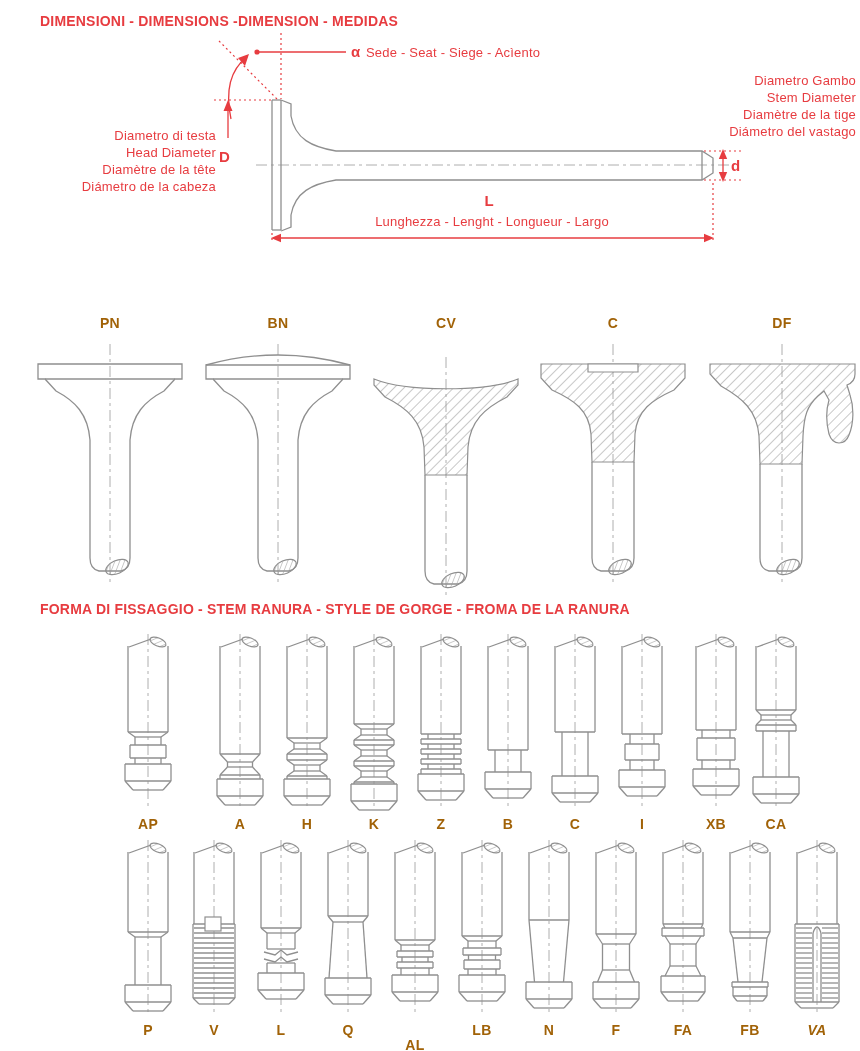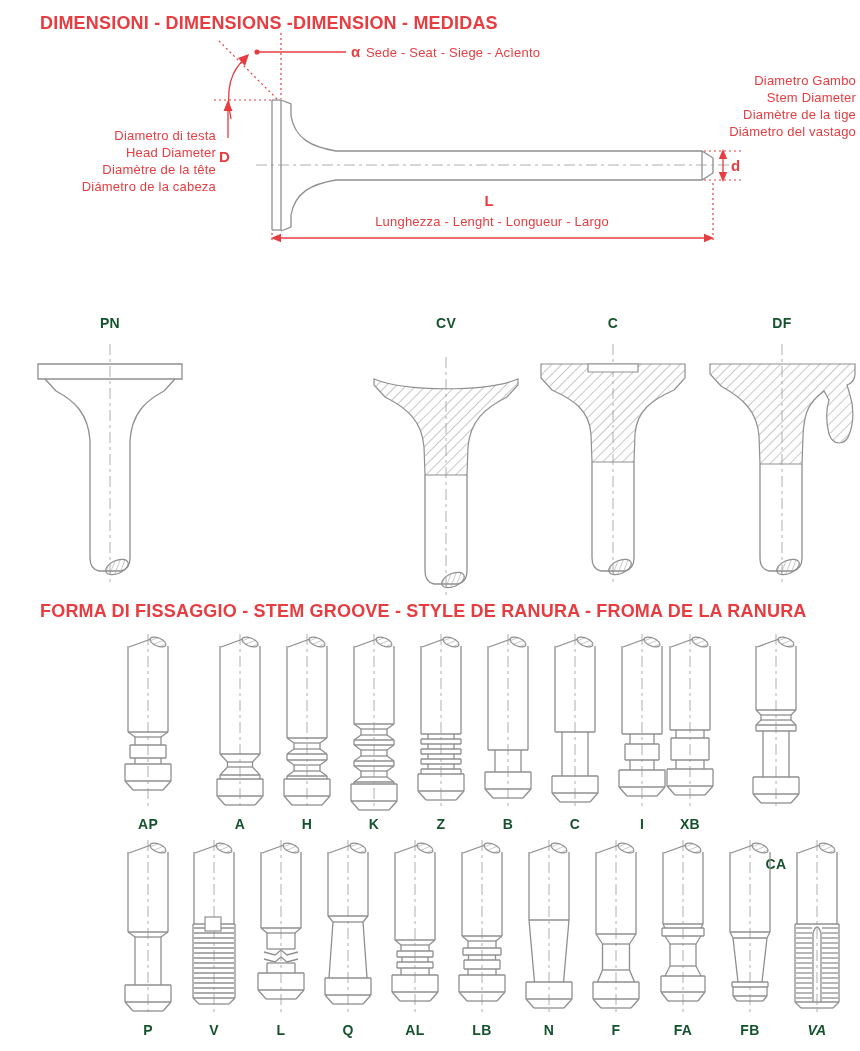--- a/index.html
+++ b/index.html
@@ -1,31 +1,31 @@
 <!DOCTYPE html>
 <html><head>
 <meta charset="utf-8">
 <style>
   html,body{margin:0;padding:0;background:#fff}
   .page{position:relative;width:860px;height:1051px;background:#fff;overflow:hidden;
         font-family:"Liberation Sans",sans-serif}
-  .sec-title{position:absolute;margin:0;font-size:18px;font-weight:700;color:#e73c40;
+  .sec-title{position:absolute;margin:0;font-size:14px;font-weight:700;color:#e73c40;
              letter-spacing:.2px;white-space:nowrap}
   #dim-svg{position:absolute;left:0;top:0}
   svg text{font-family:"Liberation Sans",sans-serif;fill:#e73c40}
   .t13{font-size:13px;letter-spacing:.2px}
   .tb{font-size:15px;font-weight:700}
   .g{stroke:#8f8f8f;stroke-width:1.3;fill:none}
   .gh{stroke:#8f8f8f;stroke-width:1.2}
   .cl{stroke:#aeaeae;stroke-width:1;stroke-dasharray:11 4 3 4;fill:none}
   .r{stroke:#e73c40;stroke-width:1.3;fill:none}
   .rd{stroke:#e73c40;stroke-width:1.2;fill:none;stroke-dasharray:2 3}
   .ra{fill:#e73c40;stroke:none}
   .slot{position:absolute;display:flex;flex-direction:column;align-items:center}
-  .fig-label{font-size:14px;font-weight:700;color:#14532d;letter-spacing:.3px;line-height:1}
+  .fig-label{font-size:14px;font-weight:700;color:#a16207;letter-spacing:.3px;line-height:1}
   .head-slot .fig-label{margin-bottom:8px}
   .stem-slot .fig-label{margin-top:5px}
 </style>
 </head>
 <body>
 
 <div class="page">
 
   <svg style="position:absolute;width:0;height:0" aria-hidden="true">
     <defs>
@@ -128,21 +128,21 @@
     <text class="t13" text-anchor="end" x="856" y="102">Stem Diameter</text>
     <text class="t13" text-anchor="end" x="856" y="119">Diamètre de la tige</text>
     <text class="t13" text-anchor="end" x="856" y="136">Diámetro del vastago</text>
     <text class="tb" x="731" y="171">d</text>
     <text class="tb" text-anchor="middle" x="489" y="206">L</text>
     <text class="t13" text-anchor="middle" x="492" y="226">Lunghezza - Lenght - Longueur - Largo</text>
   </svg>
 
   <div id="head-row"></div>
 
-  <h2 class="sec-title" style="left:40px;top:601px">FORMA DI FISSAGGIO - STEM GROOVE - STYLE DE RANURA - FROMA DE LA RANURA</h2>
+  <h2 class="sec-title" style="left:40px;top:601px">FORMA DI FISSAGGIO - STEM RANURA - STYLE DE GORGE - FROMA DE LA RANURA</h2>
   <div id="stem-row1">
       <div class="slot stem-slot" style="left: 120px; top: 632px; width: 56px;">
         <svg width="56" height="180" viewBox="0 0 56 180">
           <line x1="28" y1="2" x2="28" y2="177" class="cl"></line>
           <line x1="48" y1="14" x2="48" y2="100" class="g"></line>
           <line x1="8" y1="14" x2="8" y2="100" class="g"></line>
           <line x1="8" y1="100" x2="48" y2="100" class="g"></line>
           <line x1="48" y1="100" x2="41" y2="105" class="g"></line>
           <line x1="8" y1="100" x2="15" y2="105" class="g"></line>
           <line x1="15" y1="105" x2="41" y2="105" class="g"></line>
@@ -405,21 +405,21 @@
           <line x1="51" y1="155" x2="43" y2="164" class="g"></line>
           <line x1="5" y1="155" x2="13" y2="164" class="g"></line>
           <line x1="13" y1="164" x2="43" y2="164" class="g"></line>
           <line x1="9" y1="15" x2="31" y2="7" class="g"></line>
           <g transform="translate(38,10) rotate(22)">
             <ellipse rx="8.5" ry="4" class="gh" fill="url(#hatchS)"></ellipse>
           </g>
         </svg>
         <div class="fig-label">I</div>
       </div>
-      <div class="slot stem-slot" style="left: 662px; top: 632px; width: 56px;">
+      <div class="slot stem-slot" style="left: 688px; top: 632px; width: 56px;">
         <svg width="56" height="180" viewBox="0 0 56 180">
           <line x1="28" y1="2" x2="28" y2="177" class="cl"></line>
           <line x1="48" y1="14" x2="48" y2="98" class="g"></line>
           <line x1="8" y1="14" x2="8" y2="98" class="g"></line>
           <line x1="8" y1="98" x2="48" y2="98" class="g"></line>
           <line x1="42" y1="98" x2="42" y2="106" class="g"></line>
           <line x1="14" y1="98" x2="14" y2="106" class="g"></line>
           <line x1="9" y1="106" x2="47" y2="106" class="g"></line>
           <line x1="47" y1="106" x2="47" y2="128" class="g"></line>
           <line x1="9" y1="106" x2="9" y2="128" class="g"></line>
@@ -433,21 +433,21 @@
           <line x1="51" y1="154" x2="43" y2="163" class="g"></line>
           <line x1="5" y1="154" x2="13" y2="163" class="g"></line>
           <line x1="13" y1="163" x2="43" y2="163" class="g"></line>
           <line x1="9" y1="15" x2="31" y2="7" class="g"></line>
           <g transform="translate(38,10) rotate(22)">
             <ellipse rx="8.5" ry="4" class="gh" fill="url(#hatchS)"></ellipse>
           </g>
         </svg>
         <div class="fig-label">XB</div>
       </div>
-      <div class="slot stem-slot" style="left: 748px; top: 632px; width: 56px; gap: 40px;">
+      <div class="slot stem-slot" style="left: 748px; top: 632px; width: 56px;">
         <svg width="56" height="180" viewBox="0 0 56 180">
           <line x1="28" y1="2" x2="28" y2="177" class="cl"></line>
           <line x1="48" y1="14" x2="48" y2="78" class="g"></line>
           <line x1="8" y1="14" x2="8" y2="78" class="g"></line>
           <line x1="8" y1="78" x2="48" y2="78" class="g"></line>
           <line x1="48" y1="78" x2="43" y2="83" class="g"></line>
           <line x1="8" y1="78" x2="13" y2="83" class="g"></line>
           <line x1="13" y1="83" x2="43" y2="83" class="g"></line>
           <line x1="43" y1="83" x2="43" y2="88" class="g"></line>
           <line x1="13" y1="83" x2="13" y2="88" class="g"></line>
@@ -584,21 +584,21 @@
           <line x1="51" y1="157" x2="43" y2="166" class="g"></line>
           <line x1="5" y1="157" x2="13" y2="166" class="g"></line>
           <line x1="13" y1="166" x2="43" y2="166" class="g"></line>
           <line x1="9" y1="15" x2="31" y2="7" class="g"></line>
           <g transform="translate(38,10) rotate(22)">
             <ellipse rx="8.5" ry="4" class="gh" fill="url(#hatchS)"></ellipse>
           </g>
         </svg>
         <div class="fig-label">Q</div>
       </div>
-      <div class="slot stem-slot" style="left: 387px; top: 838px; width: 56px;">
+      <div class="slot stem-slot" style="left: 387px; top: 838px; width: 56px; gap: 15px;">
         <svg width="56" height="180" viewBox="0 0 56 180">
           <line x1="28" y1="2" x2="28" y2="177" class="cl"></line>
           <line x1="48" y1="14" x2="48" y2="102" class="g"></line>
           <line x1="8" y1="14" x2="8" y2="102" class="g"></line>
           <line x1="8" y1="102" x2="48" y2="102" class="g"></line>
           <line x1="48" y1="102" x2="42" y2="107" class="g"></line>
           <line x1="8" y1="102" x2="14" y2="107" class="g"></line>
           <line x1="14" y1="107" x2="42" y2="107" class="g"></line>
           <line x1="42" y1="107" x2="42" y2="113" class="g"></line>
           <line x1="14" y1="107" x2="14" y2="113" class="g"></line>
@@ -829,20 +829,26 @@
         </svg>
         <div class="fig-label">VA</div>
       </div>
     </div>
 <div class="slot head-slot" style="left: 25px; top: 316px; width: 170px;">
       <div class="fig-label">PN</div>
       <svg width="170" height="250" viewBox="0 0 170 250">
         <use href="#fig-PN"></use>
       </svg>
     </div>
+    <div class="slot head-slot" style="left: 193px; top: 316px; width: 170px;">
+      <div class="fig-label">BN</div>
+      <svg width="170" height="250" viewBox="0 0 170 250">
+        <use href="#fig-BN"></use>
+      </svg>
+    </div>
     <div class="slot head-slot" style="left: 361px; top: 316px; width: 170px; gap: 13px;">
       <div class="fig-label">CV</div>
       <svg width="170" height="250" viewBox="0 0 170 250">
         <use href="#fig-CV"></use>
       </svg>
     </div>
     <div class="slot head-slot" style="left: 528px; top: 316px; width: 170px;">
       <div class="fig-label">C</div>
       <svg width="170" height="250" viewBox="0 0 170 250">
         <use href="#fig-C"></use>

